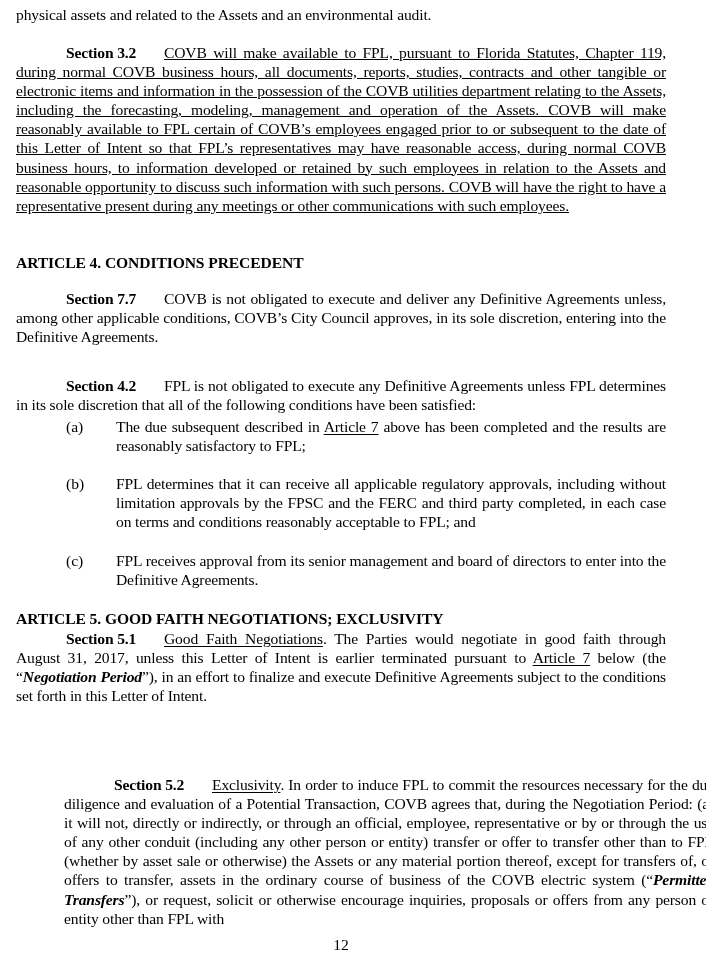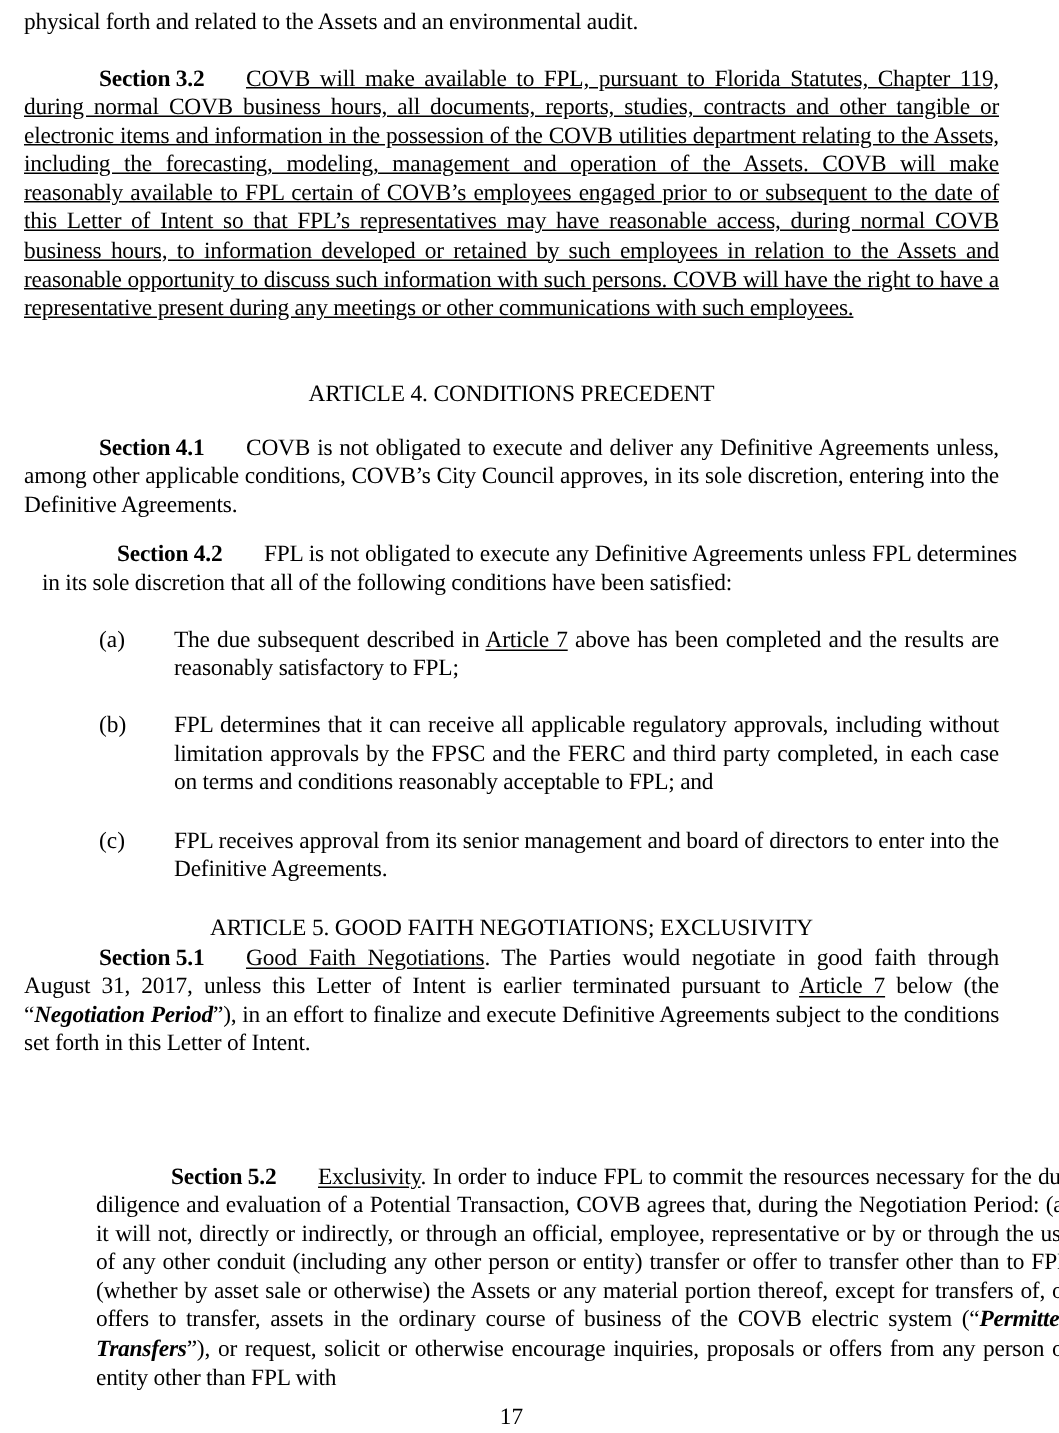--- a/index.html
+++ b/index.html
@@ -39,22 +39,22 @@
     .sec-label {
       font-weight: bold;
       display: inline-block;
       min-width: 98px;
       text-indent: 0;
     }
     .heading {
       position: absolute;
       left: 0;
       width: 650px;
-      text-align: center;
-      font-weight: normal;
+      text-align: left;
+      font-weight: bold;
       line-height: 19px;
       letter-spacing: -0.1px;
     }
     .u {
       text-decoration: underline;
       text-underline-offset: 2px;
     }
     .bi {
       font-weight: bold;
       font-style: italic;
@@ -85,34 +85,34 @@
       text-align: center;
       line-height: 19px;
     }
   </style>
 </head>
 <body>
 
 <div class="page">
 
   <div class="block" style="top:5px;">
-    <span class="para-text">physical forth and related to the Assets and an environmental audit.</span>
+    <span class="para-text">physical assets and related to the Assets and an environmental audit.</span>
   </div>
 
   <div class="block indent" style="top:43px;text-decoration:underline;">
     <span class="sec-label">Section 3.2</span><span>COVB will make available to FPL, pursuant to Florida Statutes, Chapter 119, during normal COVB business hours, all documents, reports, studies, contracts and other tangible or electronic items and information in the possession of the COVB utilities department relating to the Assets, including the forecasting, modeling, management and operation of the Assets.  COVB will make reasonably available to FPL certain of COVB’s employees engaged prior to or subsequent to the date of this Letter of Intent so that FPL’s representatives may have reasonable access, during normal COVB business hours, to information developed or retained by such employees in relation to the Assets and reasonable opportunity to discuss such information with such persons.  COVB will have the right to have a representative present during any meetings or other communications with such employees.</span>
   </div>
 
   <div class="heading" style="top:253px;">ARTICLE 4.  CONDITIONS PRECEDENT</div>
 
   <div class="block indent" style="top:289px;">
-    <span class="sec-label">Section 4.1</span><span>COVB is not obligated to execute and deliver any Definitive Agreements unless, among other applicable conditions, COVB’s City Council approves, in its sole discretion, entering into the Definitive Agreements.</span>
+    <span class="sec-label">Section 7.7</span><span>COVB is not obligated to execute and deliver any Definitive Agreements unless, among other applicable conditions, COVB’s City Council approves, in its sole discretion, entering into the Definitive Agreements.</span>
   </div>
 
-  <div class="block indent" style="top:360px;margin-left:12px;">
+  <div class="block indent" style="top:376px;">
     <span class="sec-label">Section 4.2</span><span>FPL is not obligated to execute any Definitive Agreements unless FPL determines in its sole discretion that all of the following conditions have been satisfied:</span>
   </div>
 
   <div class="list-item" style="top:417px;">
     <span class="marker">(a)</span>
     <span class="item-text"><span>The due subsequent described in </span><span class="u">Article 7</span><span> above has been completed and the results are reasonably satisfactory to FPL;</span></span>
   </div>
 
   <div class="list-item" style="top:474px;">
     <span class="marker">(b)</span>
@@ -129,13 +129,13 @@
   <div class="block indent" style="top:629px;">
     <span class="sec-label">Section 5.1</span><span class="u">Good Faith Negotiations</span><span>.  The Parties would negotiate in good faith through August 31, 2017, unless this Letter of Intent is earlier terminated pursuant to </span><span class="u">Article 7</span><span> below (the “</span><span class="bi">Negotiation Period</span><span>”), in an effort to finalize and execute Definitive Agreements subject to the conditions set forth in this Letter of Intent.</span>
   </div>
 
   <div class="block indent" style="top:775px;margin-left:48px;">
     <span class="sec-label">Section 5.2</span><span class="u">Exclusivity</span><span>.  In order to induce FPL to commit the resources necessary for the due diligence and evaluation of a Potential Transaction, COVB agrees that, during the Negotiation Period:  (a) it will not, directly or indirectly, or through an official, employee, representative or by or through the use of any other conduit (including any other person or entity) transfer or offer to transfer other than to FPL (whether by asset sale or otherwise) the Assets or any material portion thereof, except for transfers of, or offers to transfer, assets in the ordinary course of business of the COVB electric system (“</span><span class="bi">Permitted Transfers</span><span>”), or request, solicit or otherwise encourage inquiries, proposals or offers from any person or entity other than FPL with</span>
   </div>
 
 </div>
 
-<div class="page-number">17</div>
+<div class="page-number">12</div>
 
 </body></html>

